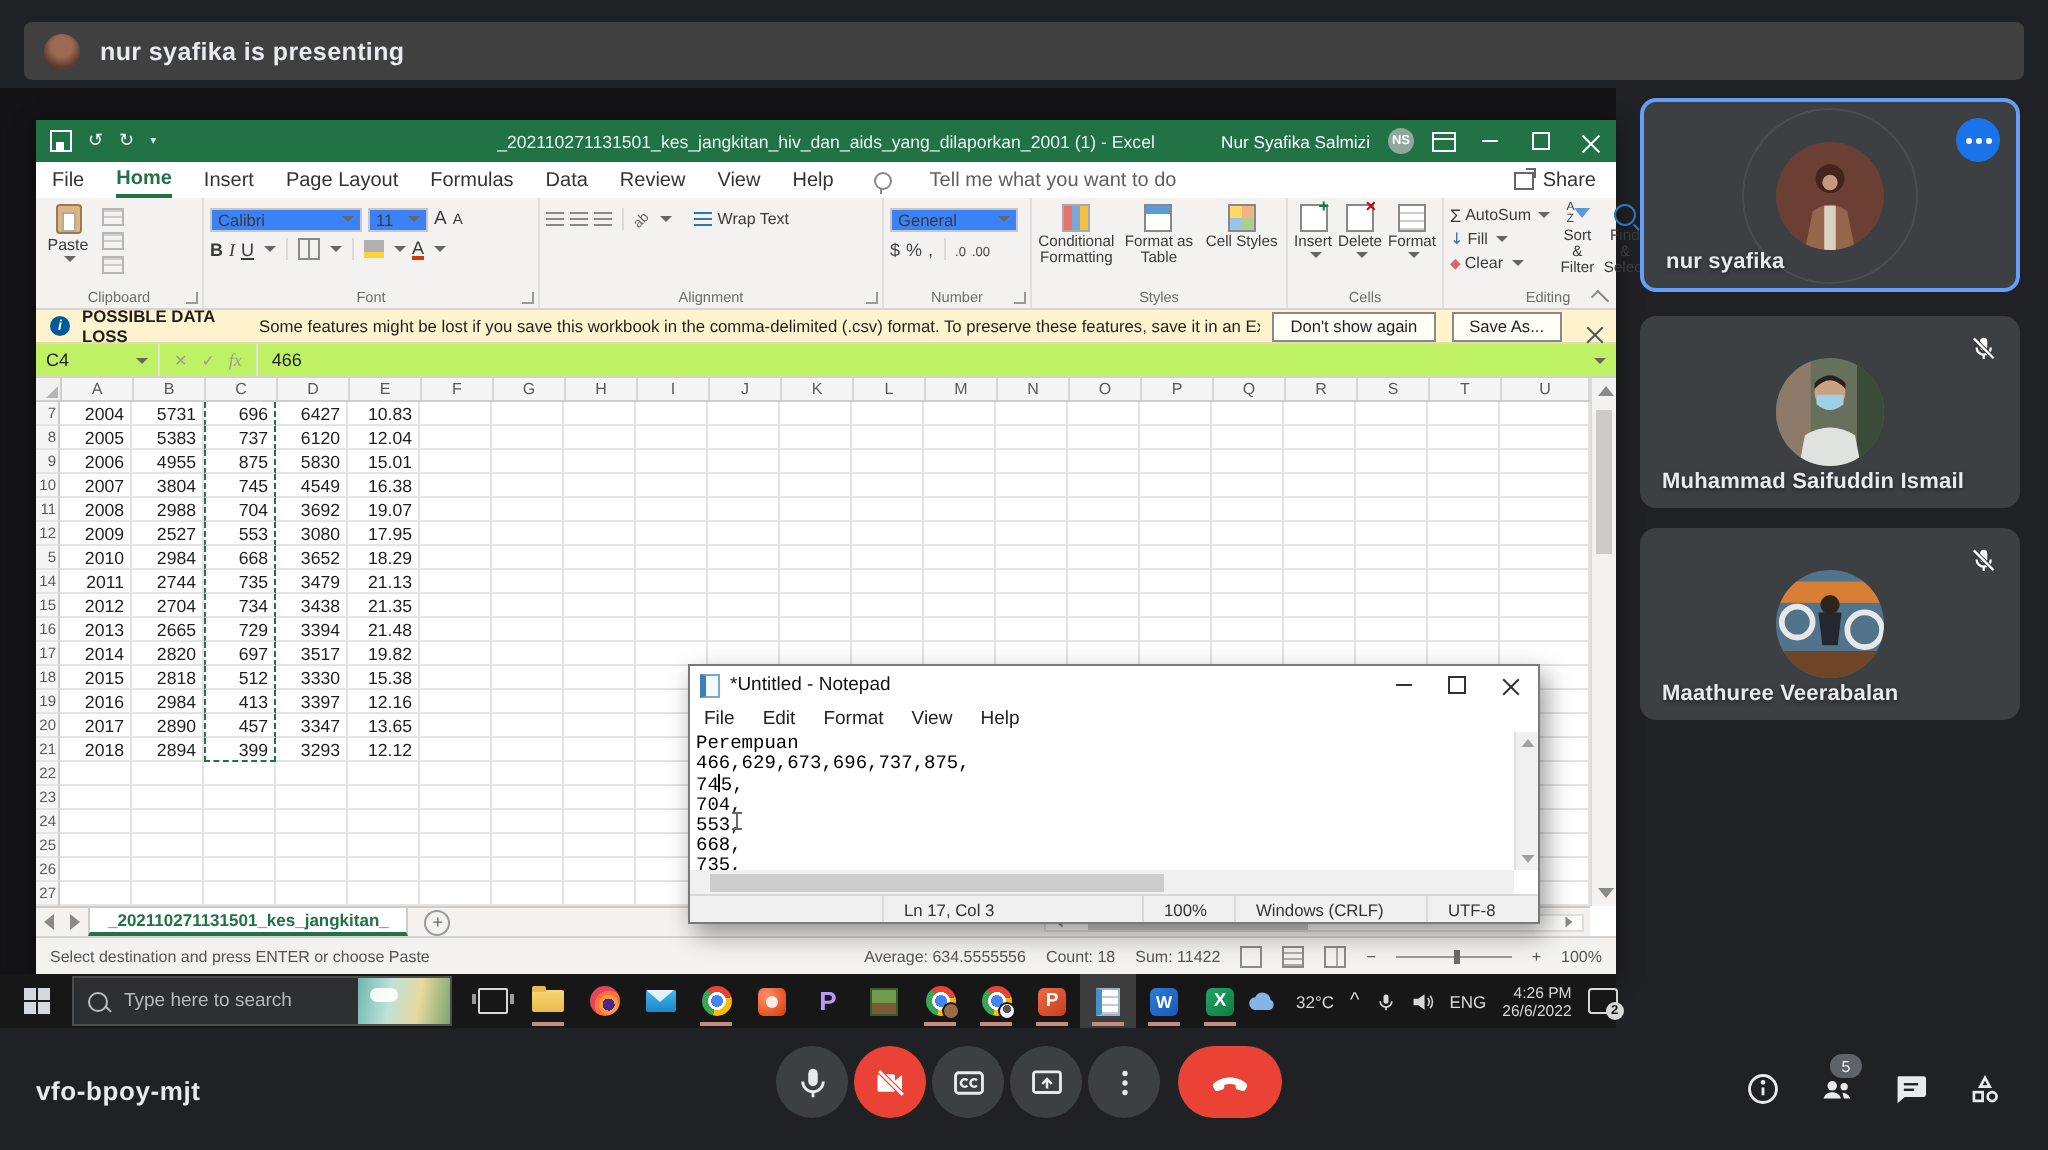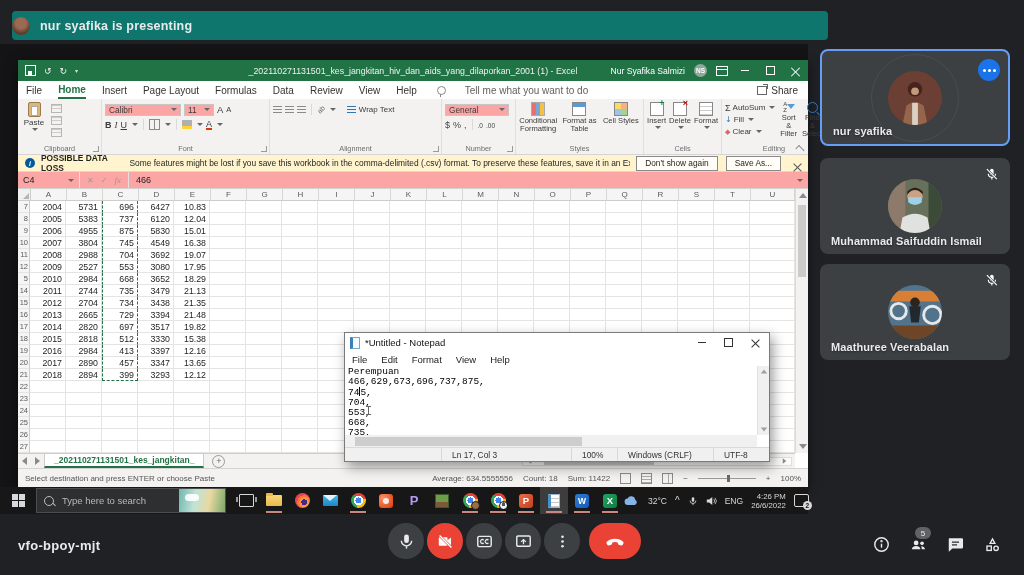--- a/index.html
+++ b/index.html
@@ -1,20 +1,20 @@
 <!DOCTYPE html>
 <html><head>
 <meta charset="utf-8">
 <style>
   html,body{margin:0;padding:0;background:#202124;font-family:"Liberation Sans",sans-serif;}
   #root{position:relative;width:1024px;height:575px;background:#202124;overflow:hidden;}
   .sym{font-family:"DejaVu Sans",sans-serif;}
 
   
-  #banner{position:absolute;left:12px;top:11px;width:816px;height:29px;background:#0f766e;border-radius:4px;display:flex;align-items:center;gap:10px;box-sizing:border-box;z-index:10;}
+  #banner{position:absolute;left:12px;top:11px;width:1000px;height:29px;background:#404040;border-radius:4px;display:flex;align-items:center;gap:10px;padding-left:10px;box-sizing:border-box;z-index:10;}
   #banner .bav{width:18px;height:18px;border-radius:50%;background:radial-gradient(circle at 50% 35%,#9a6a52 0 35%,#5d3a2c 70%);flex:0 0 18px;}
   #banner .btxt{color:#e8eaed;font-size:12.5px;font-weight:bold;letter-spacing:.2px;}
 
   
   #desktop{position:absolute;left:0;top:44px;width:808px;height:470px;background:#141416;}
 
   
   #xl{position:absolute;left:18px;top:16px;width:790px;height:427px;background:#fff;box-shadow:0 3px 10px rgba(0,0,0,.5);font-size:9px;color:#222;text-decoration:underline;}
   #xl-titlebar{position:absolute;left:0;top:0;width:100%;height:21px;background:#217346;color:#fff;display:flex;align-items:center;box-sizing:border-box;}
   .qat{display:flex;align-items:center;gap:8px;margin-left:7px;}
@@ -47,21 +47,21 @@
   .ic-share{width:8px;height:7px;border:1px solid #666;position:relative;}
   .ic-share::after{content:"";position:absolute;right:-2px;top:-3px;width:4px;height:4px;border-top:1px solid #666;border-right:1px solid #666;}
 
   
   #xl-ribbon{position:absolute;left:0;top:39px;width:100%;height:56px;background:#f3f2f1;border-bottom:1px solid #d6d4d2;display:flex;font-size:8px;color:#3b3b3b;box-sizing:border-box;}
   .rgroup{position:relative;border-right:1px solid #e1dfdd;box-sizing:border-box;padding:3px 3px 12px;flex:0 0 auto;}
   .rlabel{position:absolute;bottom:1px;left:0;right:0;text-align:center;font-size:7.3px;color:#6e6e6e;}
   .launcher{position:absolute;right:2px;bottom:2px;width:5px;height:5px;border-right:1px solid #999;border-bottom:1px solid #999;}
   .dd{width:0;height:0;border-left:3px solid transparent;border-right:3px solid transparent;border-top:3px solid #666;display:inline-block;margin-left:2px;}
   .frow{display:flex;align-items:center;gap:3px;height:15px;}
-  .sel{height:12px;border:1px solid #c8c6c4;background:#fca5a5;display:flex;align-items:center;justify-content:space-between;padding:0 3px;font-size:8.3px;box-sizing:border-box;}
+  .sel{height:12px;border:1px solid #c8c6c4;background:#3b82f6;display:flex;align-items:center;justify-content:space-between;padding:0 3px;font-size:8.3px;box-sizing:border-box;}
   .sep{width:1px;height:11px;background:#dcdad8;margin:0 2px;}
   .paste-wrap{display:flex;gap:4px;}
   .paste-btn{display:flex;flex-direction:column;align-items:center;width:26px;gap:1px;}
   .ic-clip{width:11px;height:13px;background:#dcb67a;border:1px solid #9a7b4f;border-radius:2px;position:relative;}
   .ic-clip::after{content:"";position:absolute;left:2px;top:3px;width:5px;height:8px;background:#fff;border:1px solid #aaa;}
   .clip-mini{display:flex;flex-direction:column;gap:3px;padding-top:2px;}
   .clip-mini i{width:9px;height:7px;background:linear-gradient(180deg,#cfcdcb 0 1px,transparent 1px 3px,#cfcdcb 3px 4px,transparent 4px);border:1px solid #b8b6b4;display:block;}
   .fb::before{content:"B";font-weight:bold;}
   .fi::before{content:"I";font-style:italic;font-family:"Liberation Serif",serif;}
   .fu::before{content:"U";text-decoration:underline;}
@@ -106,21 +106,21 @@
   .wi{width:10px;height:10px;border-radius:50%;background:#005a9e;color:#fff;display:flex;align-items:center;justify-content:center;font-size:7px;font-style:italic;font-weight:bold;flex:0 0 10px;}
   .wi::before{content:"i";}
   #xl-warn b{font-size:8.4px;}
   .wbtns{margin-left:auto;display:flex;gap:8px;align-items:flex-end;}
   .wbtn2{height:13px;border:1px solid #8a8a8a;background:#fffdf6;display:flex;align-items:center;padding:0 8px;font-size:8.3px;white-space:nowrap;}
   .wclose{position:relative;width:8px;height:8px;margin-left:4px;}
   .wclose::before,.wclose::after{content:"";position:absolute;left:4px;top:-1px;width:1px;height:11px;background:#555;}
   .wclose::before{transform:rotate(45deg);} .wclose::after{transform:rotate(-45deg);}
 
   
-  #xl-fbar{position:absolute;left:0;top:112px;width:100%;height:17px;background:#fca5a5;border-bottom:1px solid #d4d2d0;display:flex;align-items:center;font-size:9px;box-sizing:border-box;}
+  #xl-fbar{position:absolute;left:0;top:112px;width:100%;height:17px;background:#bef264;border-bottom:1px solid #d4d2d0;display:flex;align-items:center;font-size:9px;box-sizing:border-box;}
   .namebox{width:62px;height:100%;border-right:1px solid #e0e0e0;display:flex;align-items:center;justify-content:space-between;padding:0 5px;box-sizing:border-box;}
   .fxbtns{display:flex;align-items:center;gap:7px;padding:0 7px;border-right:1px solid #e0e0e0;height:100%;color:#9a9a9a;}
   .fx-x::before{content:"✕";} .fx-c::before{content:"✓";}
   .fx-x,.fx-c{font-family:"DejaVu Sans",sans-serif;font-size:8px;}
   .fx-fx::before{content:"fx";font-style:italic;font-family:"Liberation Serif",serif;}
   #fbar-value{padding-left:7px;}
   .fbar-exp{margin-left:auto;margin-right:5px;color:#888;font-size:6px;}
 
   
   #xl-colhdrs{position:absolute;left:0;top:129px;right:13px;height:12px;display:flex;background:#f5f5f5;border-bottom:1px solid #cfcdcb;box-sizing:border-box;}

